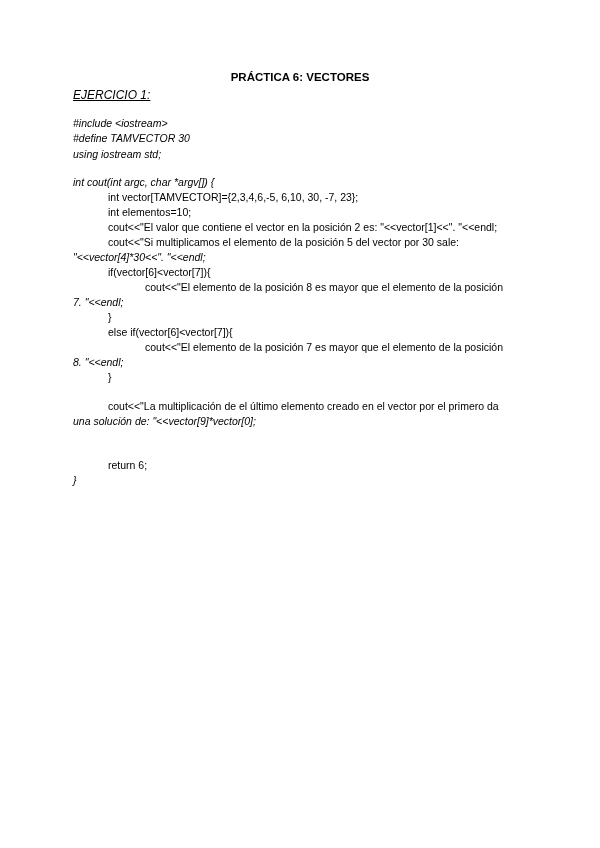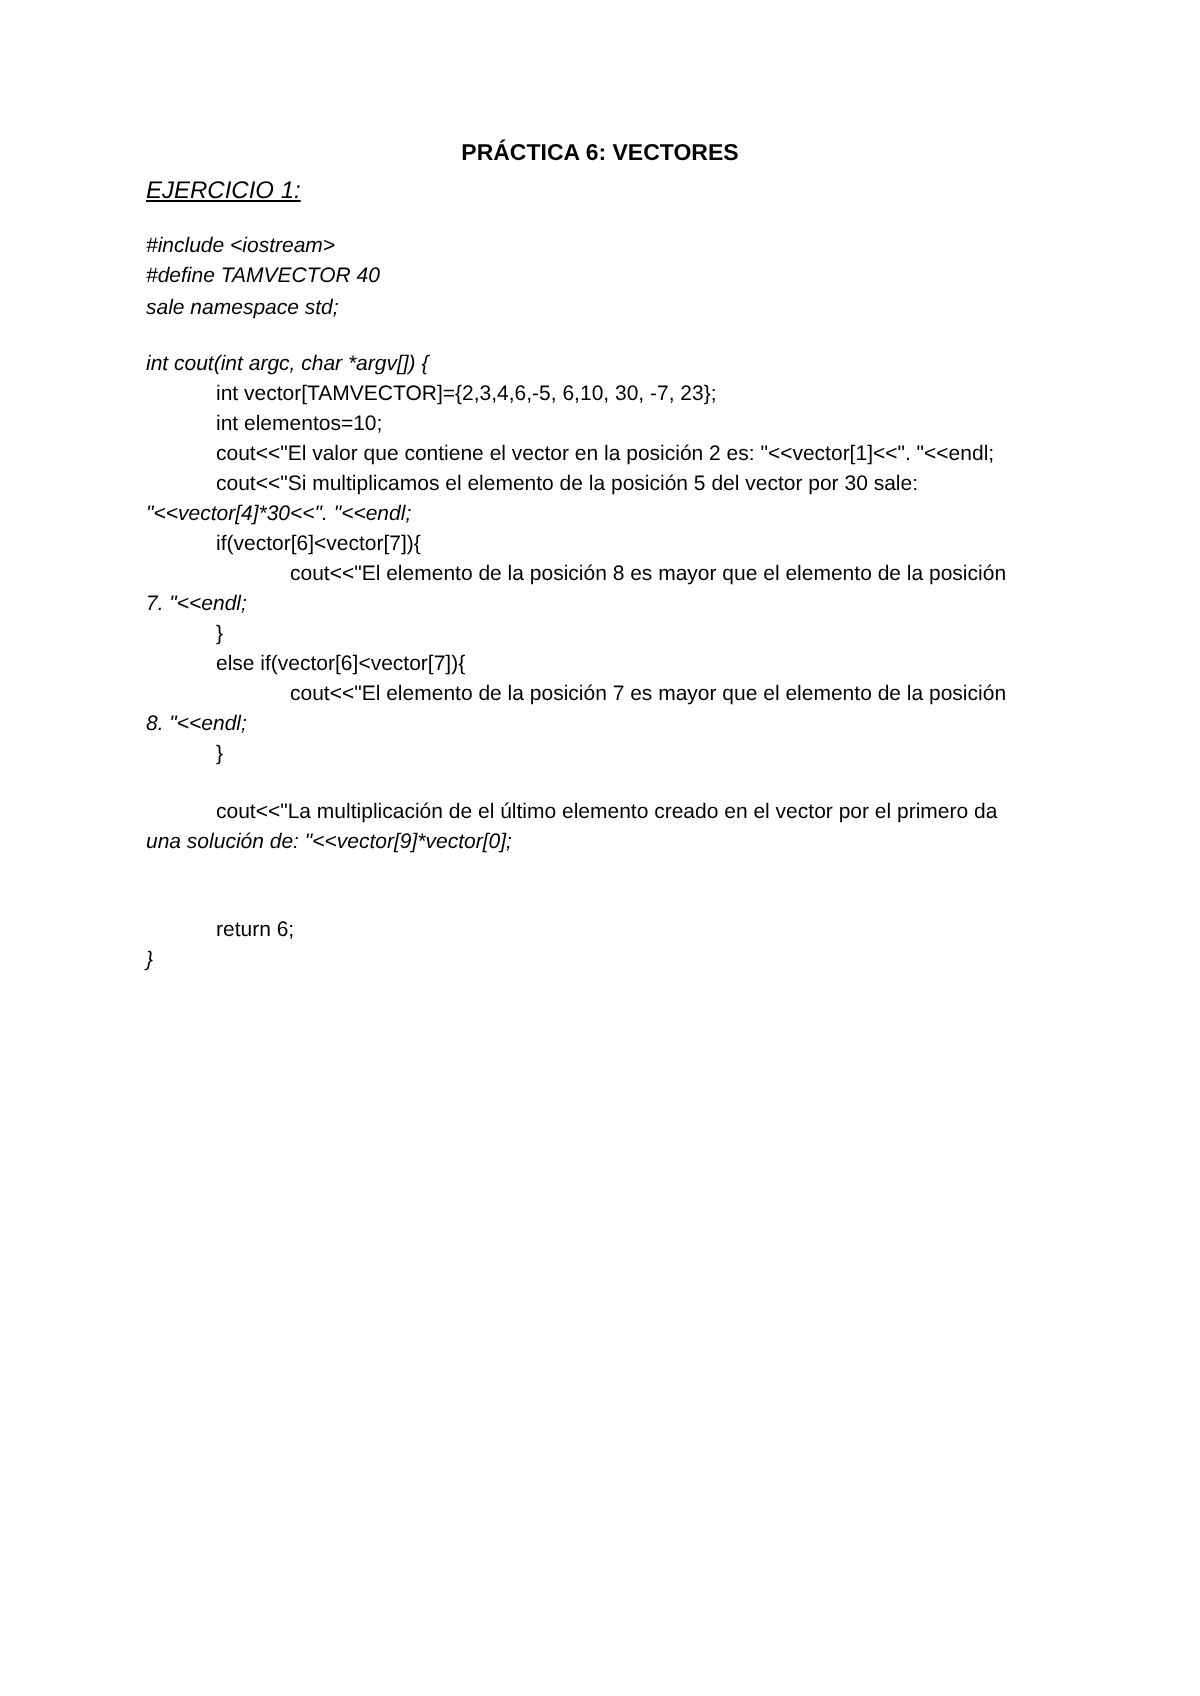--- a/index.html
+++ b/index.html
@@ -26,22 +26,22 @@
   </style>
 </head>
 <body>
 
 <div class="page">
   <div class="title">PRÁCTICA 6: VECTORES</div>
   <div class="subtitle">EJERCICIO 1:</div>
 
   <div class="code">
     <div class="ln i0" style="top:117px">#include &lt;iostream&gt;</div>
-    <div class="ln i0" style="top:132px">#define TAMVECTOR 40</div>
-    <div class="ln i0" style="top:148px">sale namespace std;</div>
+    <div class="ln i0" style="top:132px">#define TAMVECTOR 30</div>
+    <div class="ln i0" style="top:148px">using iostream std;</div>
 
     <div class="ln i0" style="top:176px">int cout(int argc, char *argv[]) {</div>
     <div class="ln i1" style="top:191px">int vector[TAMVECTOR]={2,3,4,6,-5, 6,10, 30, -7, 23};</div>
     <div class="ln i1" style="top:206px">int elementos=10;</div>
     <div class="ln i1" style="top:221px">cout&lt;&lt;"El valor que contiene el vector en la posición 2 es: "&lt;&lt;vector[1]&lt;&lt;". "&lt;&lt;endl;</div>
     <div class="ln i1" style="top:236px">cout&lt;&lt;"Si multiplicamos el elemento de la posición 5 del vector por 30 sale:</div>
     <div class="ln i0" style="top:251px">"&lt;&lt;vector[4]*30&lt;&lt;". "&lt;&lt;endl;</div>
     <div class="ln i1" style="top:266px">if(vector[6]&lt;vector[7]){</div>
     <div class="ln i2" style="top:281px">cout&lt;&lt;"El elemento de la posición 8 es mayor que el elemento de la posición</div>
     <div class="ln i0" style="top:296px">7. "&lt;&lt;endl;</div>

